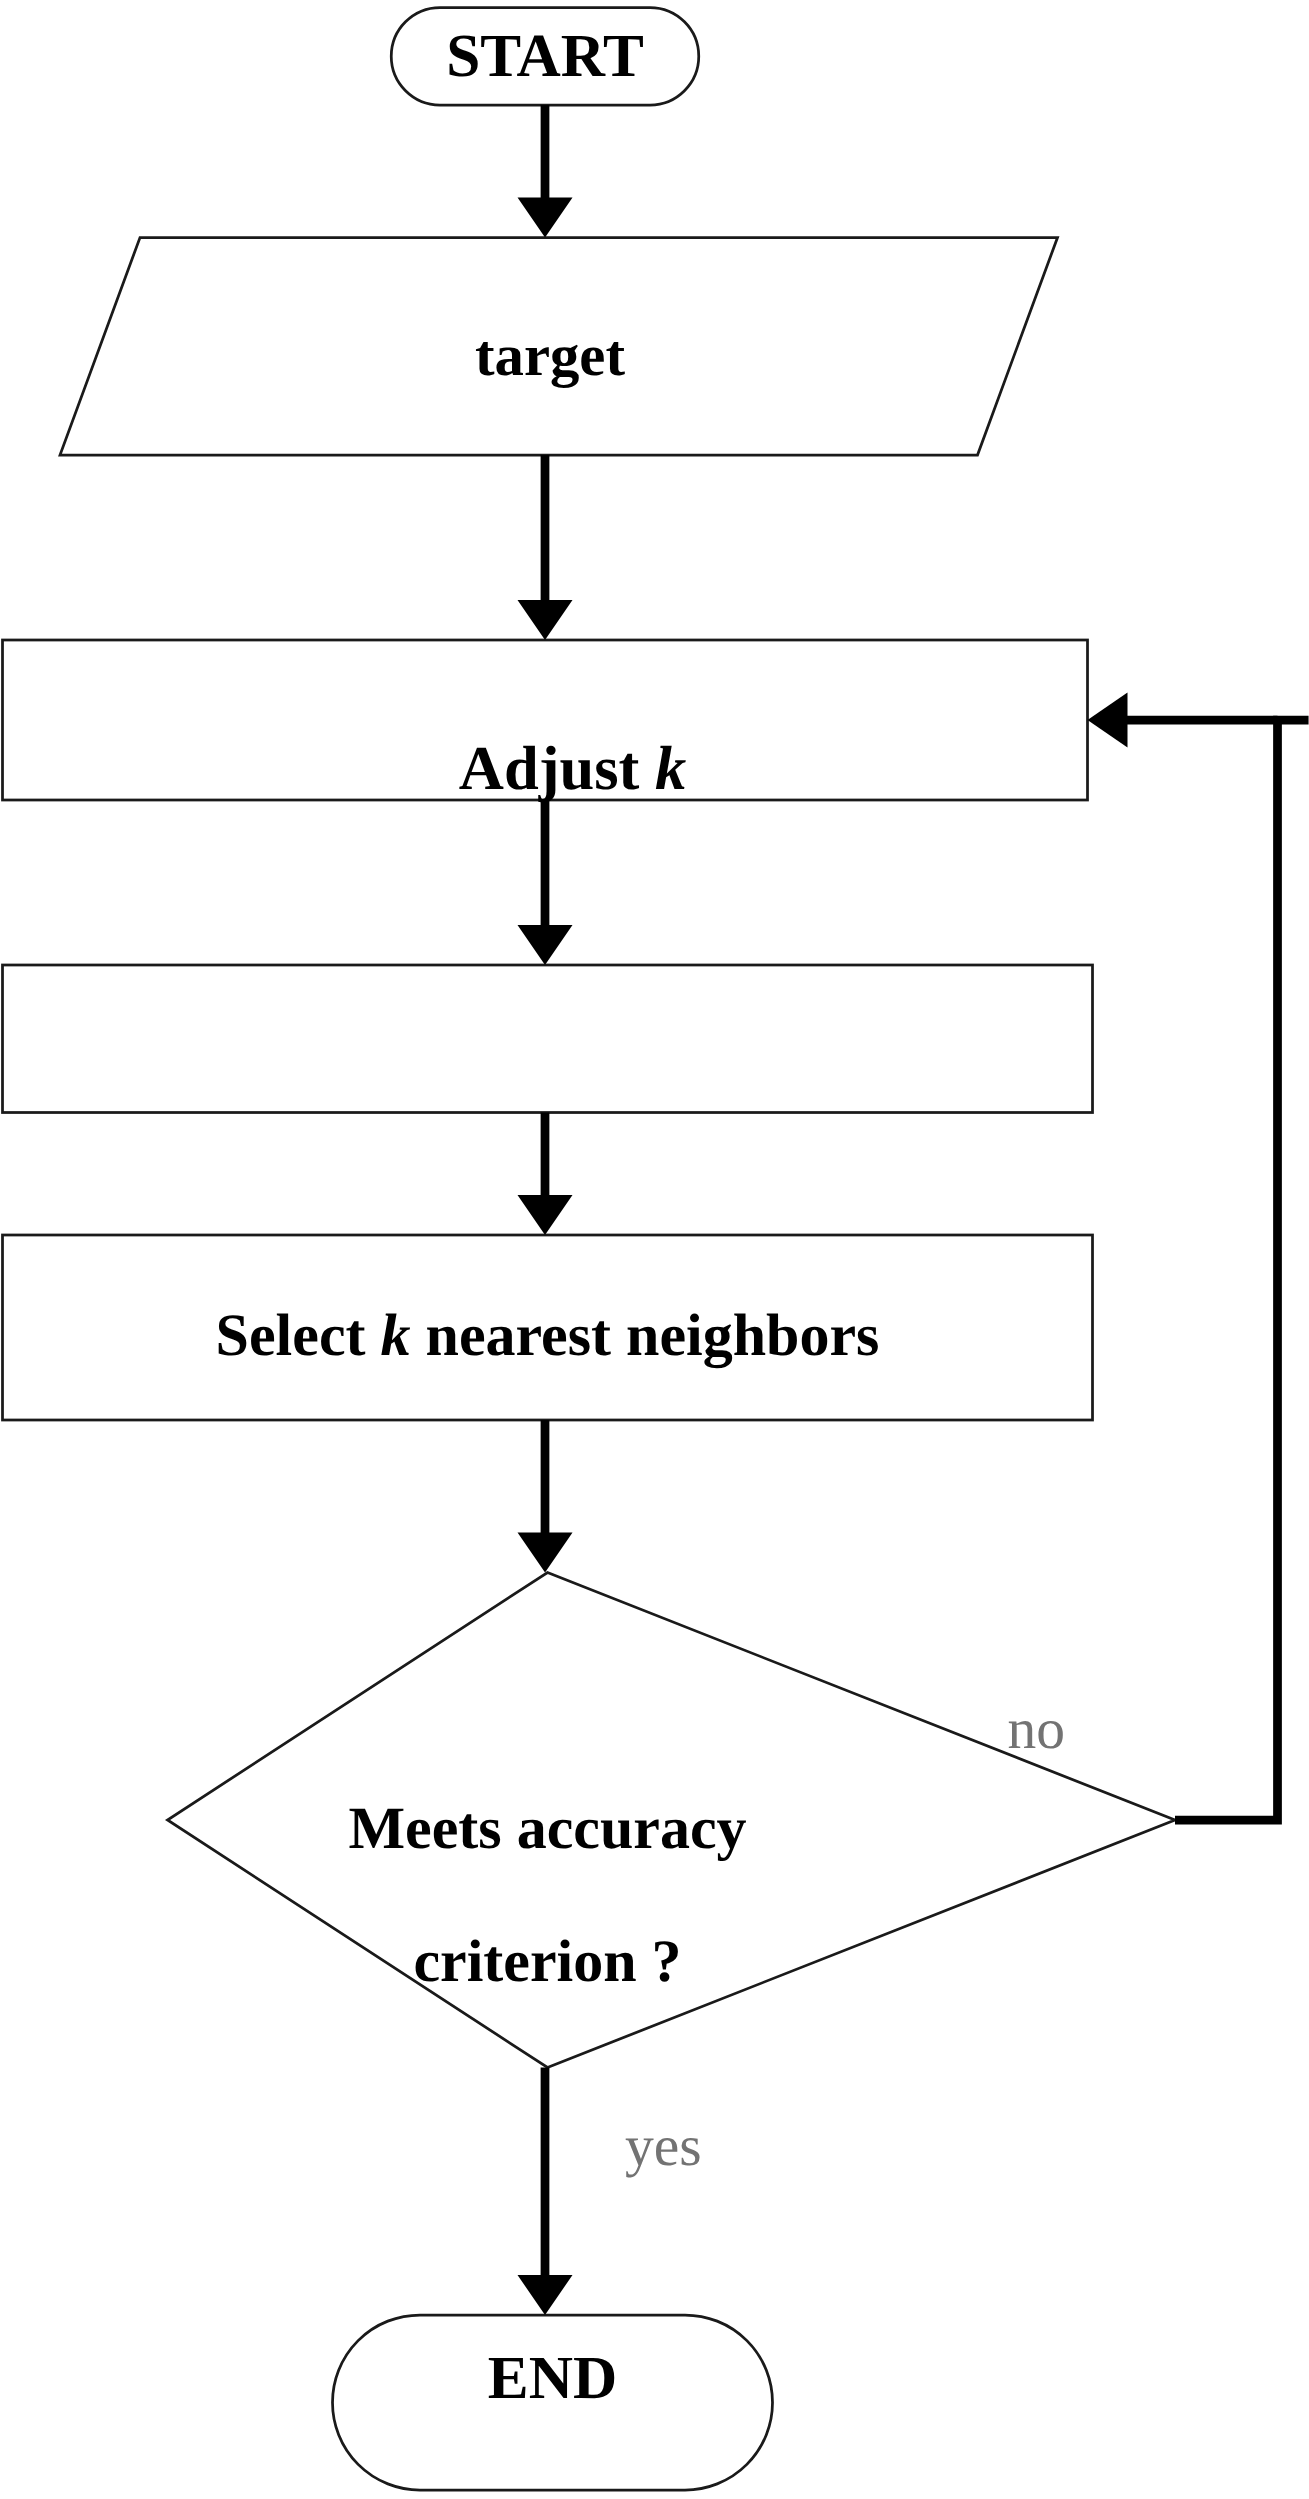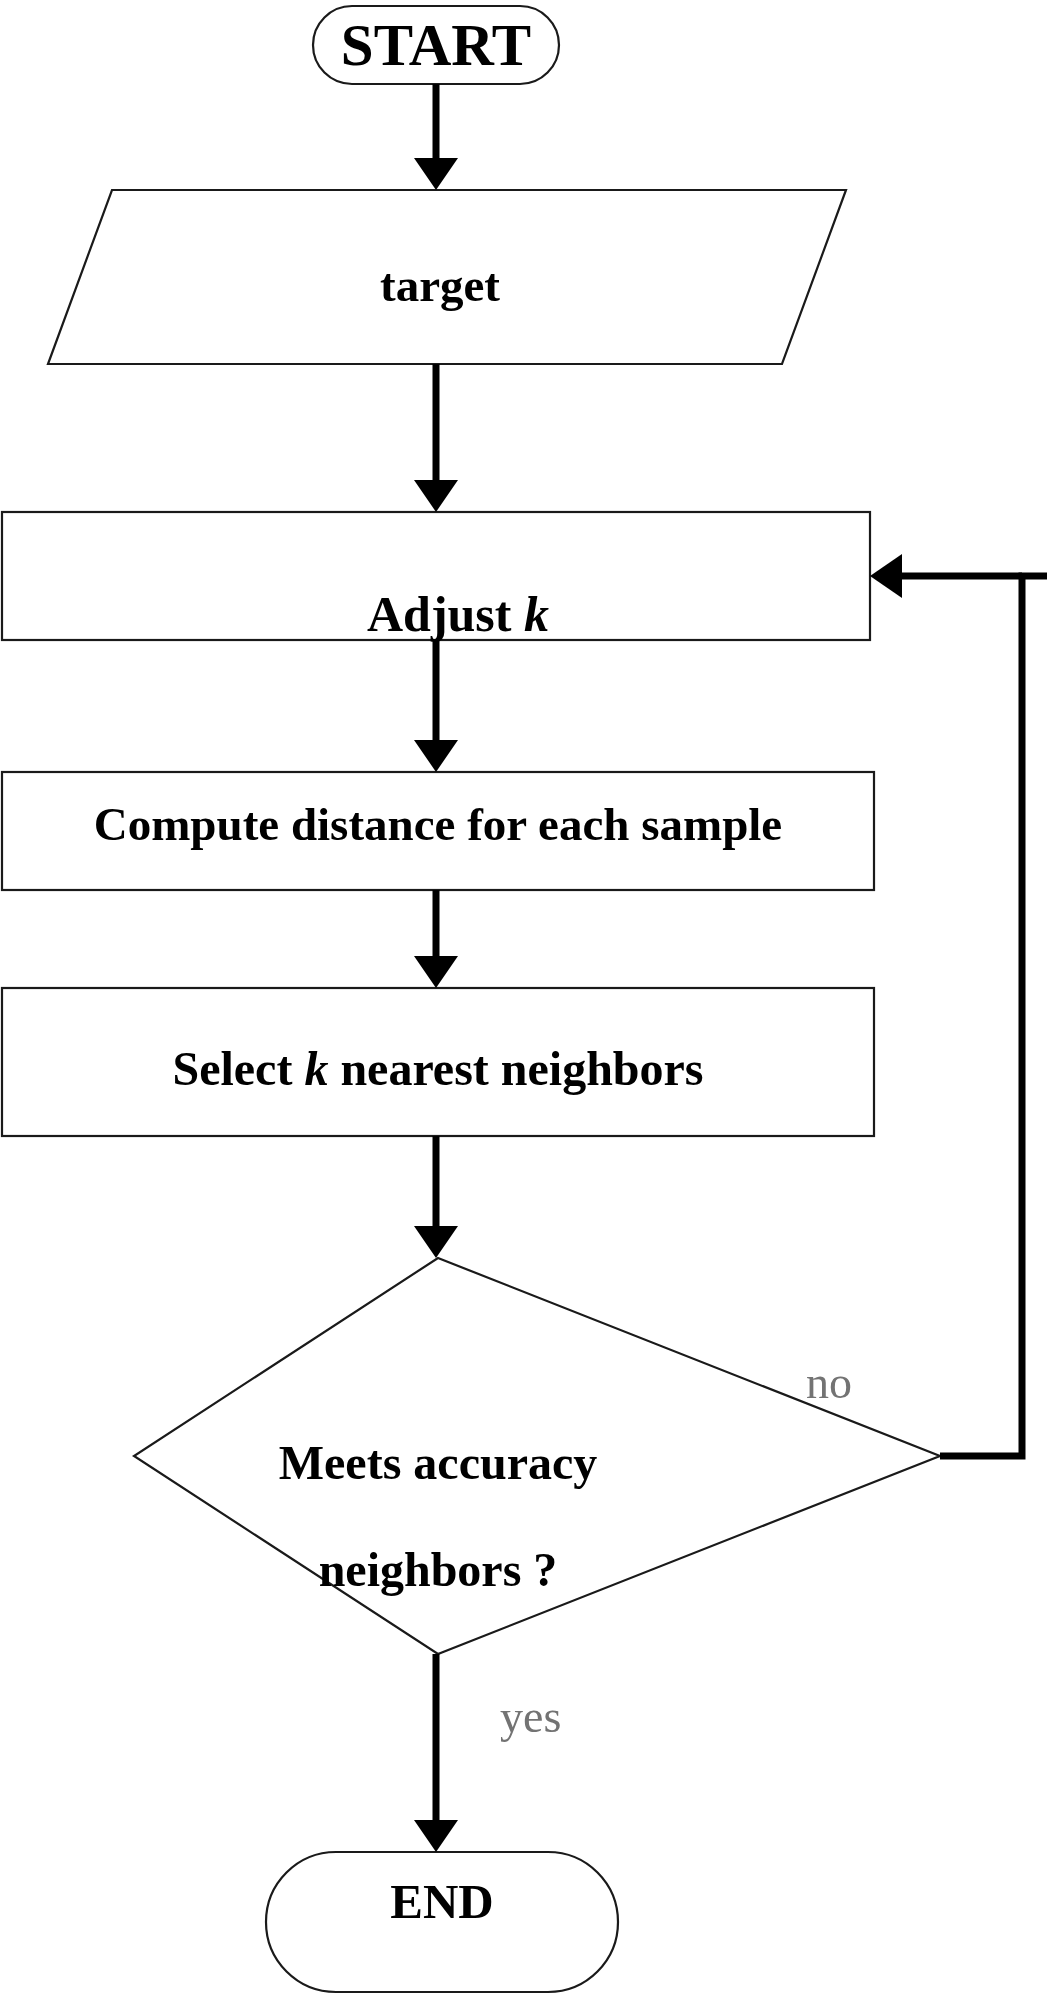--- a/index.html
+++ b/index.html
@@ -96,39 +96,38 @@
     <polygon class="arrow-head" points="414,1226 458,1226 436,1258"></polygon>
 
     <polyline class="connector" points="940,1456 1022,1456 1022,576 1062,576"></polyline>
     <polygon class="arrow-head" points="902,554 902,598 870,576"></polygon>
     <line class="connector" x1="1022" y1="576" x2="900" y2="576"></line>
 
     <line class="connector" x1="436" y1="1654" x2="436" y2="1822"></line>
     <polygon class="arrow-head" points="414,1820 458,1820 436,1852"></polygon>
   </svg>
 
-  <div class="node-label" style="left:313px; top:14px; width:246px; height:62px; font-size:59px; display:flex; align-items:center; justify-content:center;">START</div>
+  <div class="node-label" style="left:313px; top:14px; width:246px; height:62px; font-size:49px; display:flex; align-items:center; justify-content:center;">START</div>
 
   <div class="node-label" style="left:180px; top:206px; width:520px; font-size:47px;">
     <div>target</div>
   </div>
 
   <div class="node-label" style="left:2px; top:530px; width:912px; font-size:50px;">
     <span>Adjust </span><span class="kvar">k</span>
   </div>
 
-  <div class="node-label" style="left:2px; top:798px; width:872px; font-size:47px;">Compute distance for each sample</div>
 
   <div class="node-label" style="left:2px; top:988px; width:872px; font-size:48px;">
     <span>Select </span><span class="kvar">k</span><span> nearest neighbors</span>
   </div>
 
   <div class="node-label" style="left:176px; top:1382px; width:524px; font-size:48px;">
     <div>Meets accuracy</div>
-    <div>neighbors ?</div>
+    <div>criterion ?</div>
   </div>
 
   <div class="node-label" style="left:266px; top:1832px; width:352px; height:140px; font-size:49px; display:flex; align-items:center; justify-content:center;">END</div>
 
   <div class="edge-label" style="left:806px; top:1356px; font-size:46px;">no</div>
 
   <div class="edge-label" style="left:500px; top:1690px; font-size:46px;">yes</div>
 
 </div>
 

